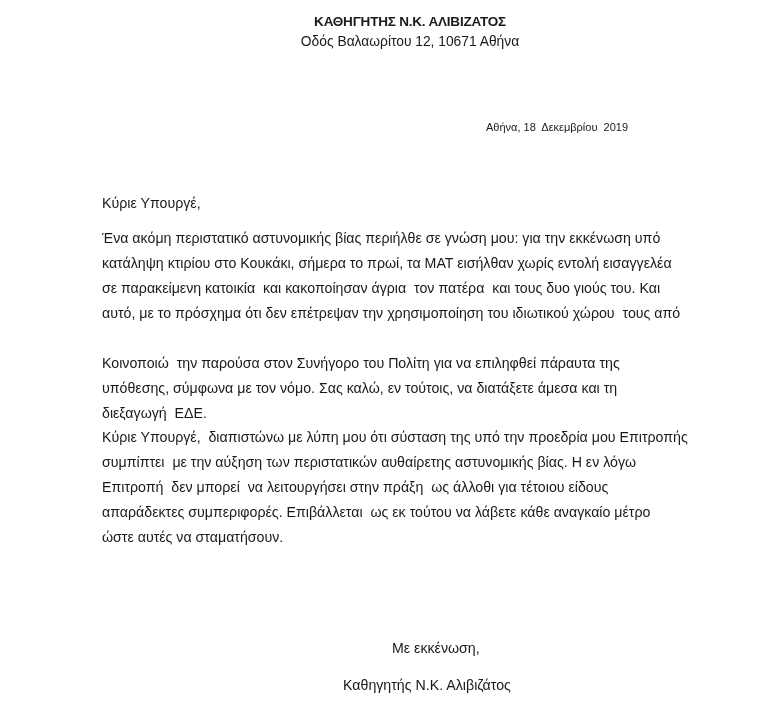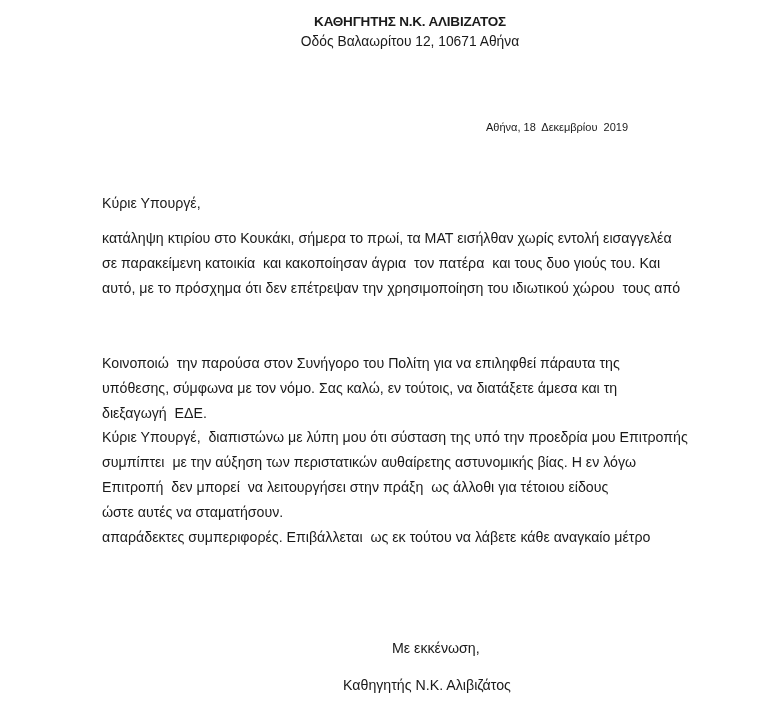--- a/index.html
+++ b/index.html
@@ -84,37 +84,38 @@
   <div class="header">
     <div class="name">ΚΑΘΗΓΗΤΗΣ Ν.Κ. ΑΛΙΒΙΖΑΤΟΣ</div>
     <div class="address">Οδός Βαλαωρίτου 12, 10671  Αθήνα</div>
   </div>
 
   <div class="date">Αθήνα, 18  Δεκεμβρίου  2019</div>
 
   <div class="salutation">Κύριε Υπουργέ,</div>
 
   <div class="para" id="p1">
+    <span class="line">Ένα ακόμη περιστατικό αστυνομικής βίας περιήλθε σε γνώση μου: για την εκκένωση υπό</span>
     <span class="line">κατάληψη κτιρίου στο Κουκάκι, σήμερα το πρωί, τα ΜΑΤ εισήλθαν χωρίς εντολή εισαγγελέα</span>
     <span class="line">σε παρακείμενη κατοικία  και κακοποίησαν άγρια  τον πατέρα  και τους δυο γιούς του. Και</span>
     <span class="line">αυτό, με το πρόσχημα ότι δεν επέτρεψαν την χρησιμοποίηση του ιδιωτικού χώρου  τους από</span>
   </div>
 
   <div class="para" id="p2">
     <span class="line">Κοινοποιώ  την παρούσα στον Συνήγορο του Πολίτη για να επιληφθεί πάραυτα της</span>
     <span class="line">υπόθεσης, σύμφωνα με τον νόμο. Σας καλώ, εν τούτοις, να διατάξετε άμεσα και τη</span>
     <span class="line">διεξαγωγή  ΕΔΕ.</span>
   </div>
 
   <div class="para" id="p3">
     <span class="line">Κύριε Υπουργέ,  διαπιστώνω με λύπη μου ότι σύσταση της υπό την προεδρία μου Επιτροπής</span>
     <span class="line">συμπίπτει  με την αύξηση των περιστατικών αυθαίρετης αστυνομικής βίας. Η εν λόγω</span>
     <span class="line">Επιτροπή  δεν μπορεί  να λειτουργήσει στην πράξη  ως άλλοθι για τέτοιου είδους</span>
+    <span class="line">απαράδεκτες συμπεριφορές. Επιβάλλεται  ως εκ τούτου να λάβετε κάθε αναγκαίο μέτρο</span>
     <span class="line">ώστε αυτές να σταματήσουν.</span>
-    <span class="line">απαράδεκτες συμπεριφορές. Επιβάλλεται  ως εκ τούτου να λάβετε κάθε αναγκαίο μέτρο</span>
   </div>
 
 
   <div class="closing">Με εκκένωση,</div>
 
   <div class="signature">Καθηγητής Ν.Κ. Αλιβιζάτος</div>
 
 </div>
 
 </body></html>

